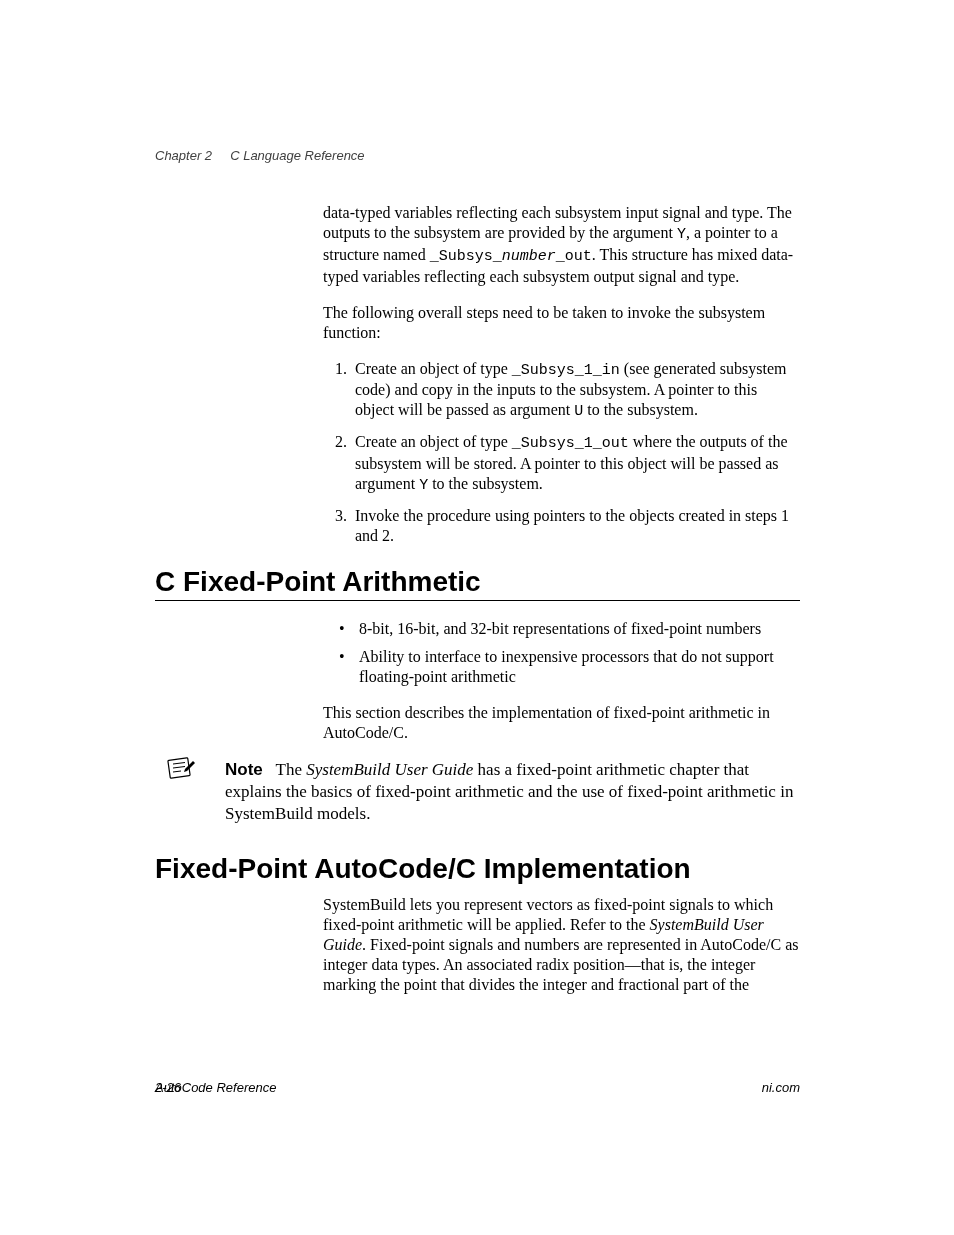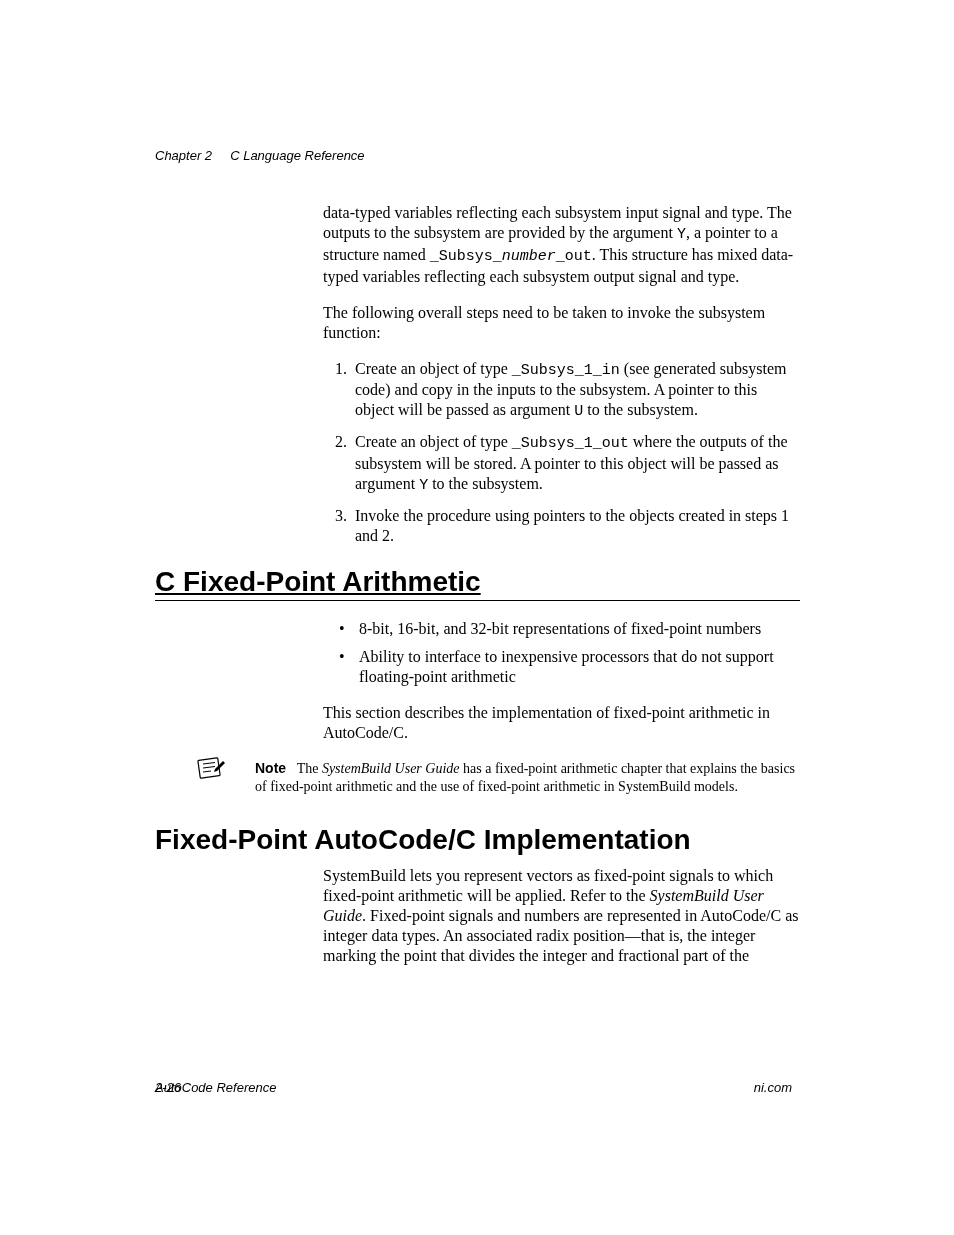--- a/index.html
+++ b/index.html
@@ -16,21 +16,21 @@
   .page {
     position: absolute;
     left: 155px;
     top: 148px;
     width: 645px;
   }
   .running-head {
     font-style: italic;
     font-size: 13px;
     font-family: Arial, Helvetica, sans-serif;
-    color: #000000;
+    color: #404040;
     margin-bottom: 40px;
   }
   .body-text {
     font-size: 16px;
     line-height: 1.25;
     margin-left: 168px;
   }
   .body-text p {
     margin: 0 0 16px 0;
   }
@@ -53,21 +53,20 @@
     line-height: 1.25;
     font-size: 16px;
   }
   h1.section {
     font-family: Arial, Helvetica, sans-serif;
     font-weight: bold;
     font-size: 28px;
     margin: 20px 0 0 0;
     padding-bottom: 2px;
     border-bottom: 1px solid #000;
-    text-decoration: underline;
   }
   h2.subsection {
     font-family: Arial, Helvetica, sans-serif;
     font-weight: bold;
     font-size: 28px;
     margin: 28px 0 10px 0;
     margin-left: 0;
   }
   ul.bullets {
     margin: 0 0 16px 0;
@@ -83,22 +82,22 @@
   }
   ul.bullets li::before {
     content: "•";
     position: absolute;
     left: -8px;
     top: 0;
   }
   .note-block {
     position: relative;
     margin-top: 14px;
-    margin-left: 100px;
-    font-size: 14px;
+    margin-left: 70px;
+    font-size: 17px;
     line-height: 1.3;
   }
   .note-icon {
     position: absolute;
     left: -60px;
     top: -2px;
     width: 30px;
     height: 24px;
   }
   .note-label {
@@ -109,21 +108,21 @@
     position: absolute;
     left: 155px;
     bottom: 155px;
     width: 645px;
     font-family: Arial, Helvetica, sans-serif;
     font-style: italic;
     font-size: 13px;
   }
   .footer .left { position: absolute; left: 0; }
   .footer .center { position: absolute; left: 0; width: 100%; }
-  .footer .right { position: absolute; right: 8px; }
+  .footer .right { position: absolute; right: 0; }
   .italic { font-style: italic; }
 </style>
 </head>
 <body>
 
 <div class="page">
 
   <div class="running-head">
     <span>Chapter 2</span>&nbsp;&nbsp;&nbsp;&nbsp;&nbsp;<span>C Language Reference</span>
   </div>

